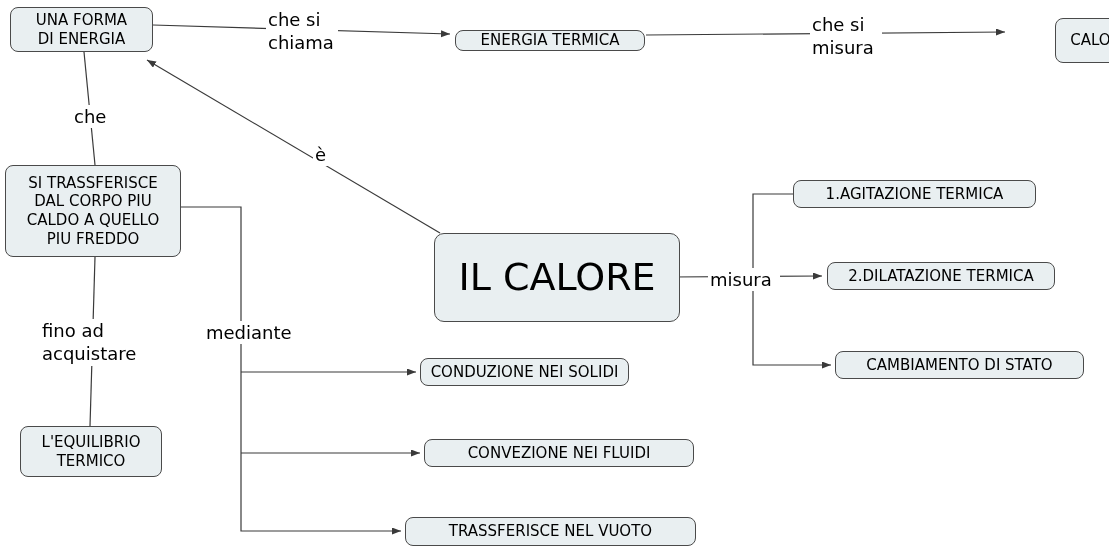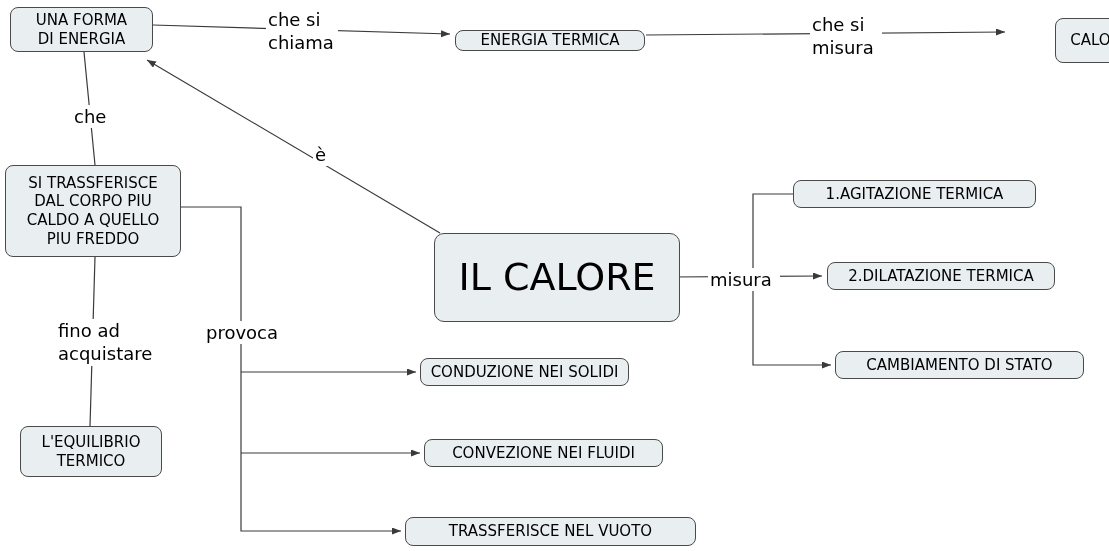--- a/index.html
+++ b/index.html
@@ -92,27 +92,27 @@
 DAL CORPO PIU
 CALDO A QUELLO
 PIU FREDDO</div>
   <div class="node big" style="left:434px;top:233px;width:246px;height:89px">IL CALORE</div>
   <div class="node" style="left:793px;top:180px;width:243px;height:28px">1.AGITAZIONE TERMICA</div>
   <div class="node" style="left:827px;top:262px;width:228px;height:28px">2.DILATAZIONE TERMICA</div>
   <div class="node" style="left:20px;top:426px;width:142px;height:51px">L'EQUILIBRIO
 TERMICO</div>
   <div class="node" style="left:835px;top:351px;width:249px;height:28px">CAMBIAMENTO DI STATO</div>
   <div class="node" style="left:420px;top:358px;width:209px;height:28px">CONDUZIONE NEI SOLIDI</div>
-  <div class="node" style="left:424px;top:439px;width:239px;height:28px">CONVEZIONE NEI FLUIDI</div>
+  <div class="node" style="left:424px;top:439px;width:270px;height:28px">CONVEZIONE NEI FLUIDI</div>
   <div class="node" style="left:405px;top:517px;width:291px;height:29px">TRASSFERISCE NEL VUOTO</div>
 
   <div class="edge-label" style="left:266px;top:8px;width:72px">che si
 chiama</div>
   <div class="edge-label" style="left:810px;top:13px;width:72px">che si
 misura</div>
   <div class="edge-label" style="left:72px;top:105px;width:38px">che</div>
   <div class="edge-label" style="left:313px;top:143px;width:26px">è</div>
-  <div class="edge-label" style="left:56px;top:319px;width:92px">fino ad
+  <div class="edge-label" style="left:40px;top:319px;width:92px">fino ad
 acquistare</div>
-  <div class="edge-label" style="left:204px;top:321px;width:78px">provoca</div>
+  <div class="edge-label" style="left:204px;top:321px;width:78px">mediante</div>
   <div class="edge-label" style="left:708px;top:268px;width:72px">misura</div>
 
 </div>
 
 </body></html>

